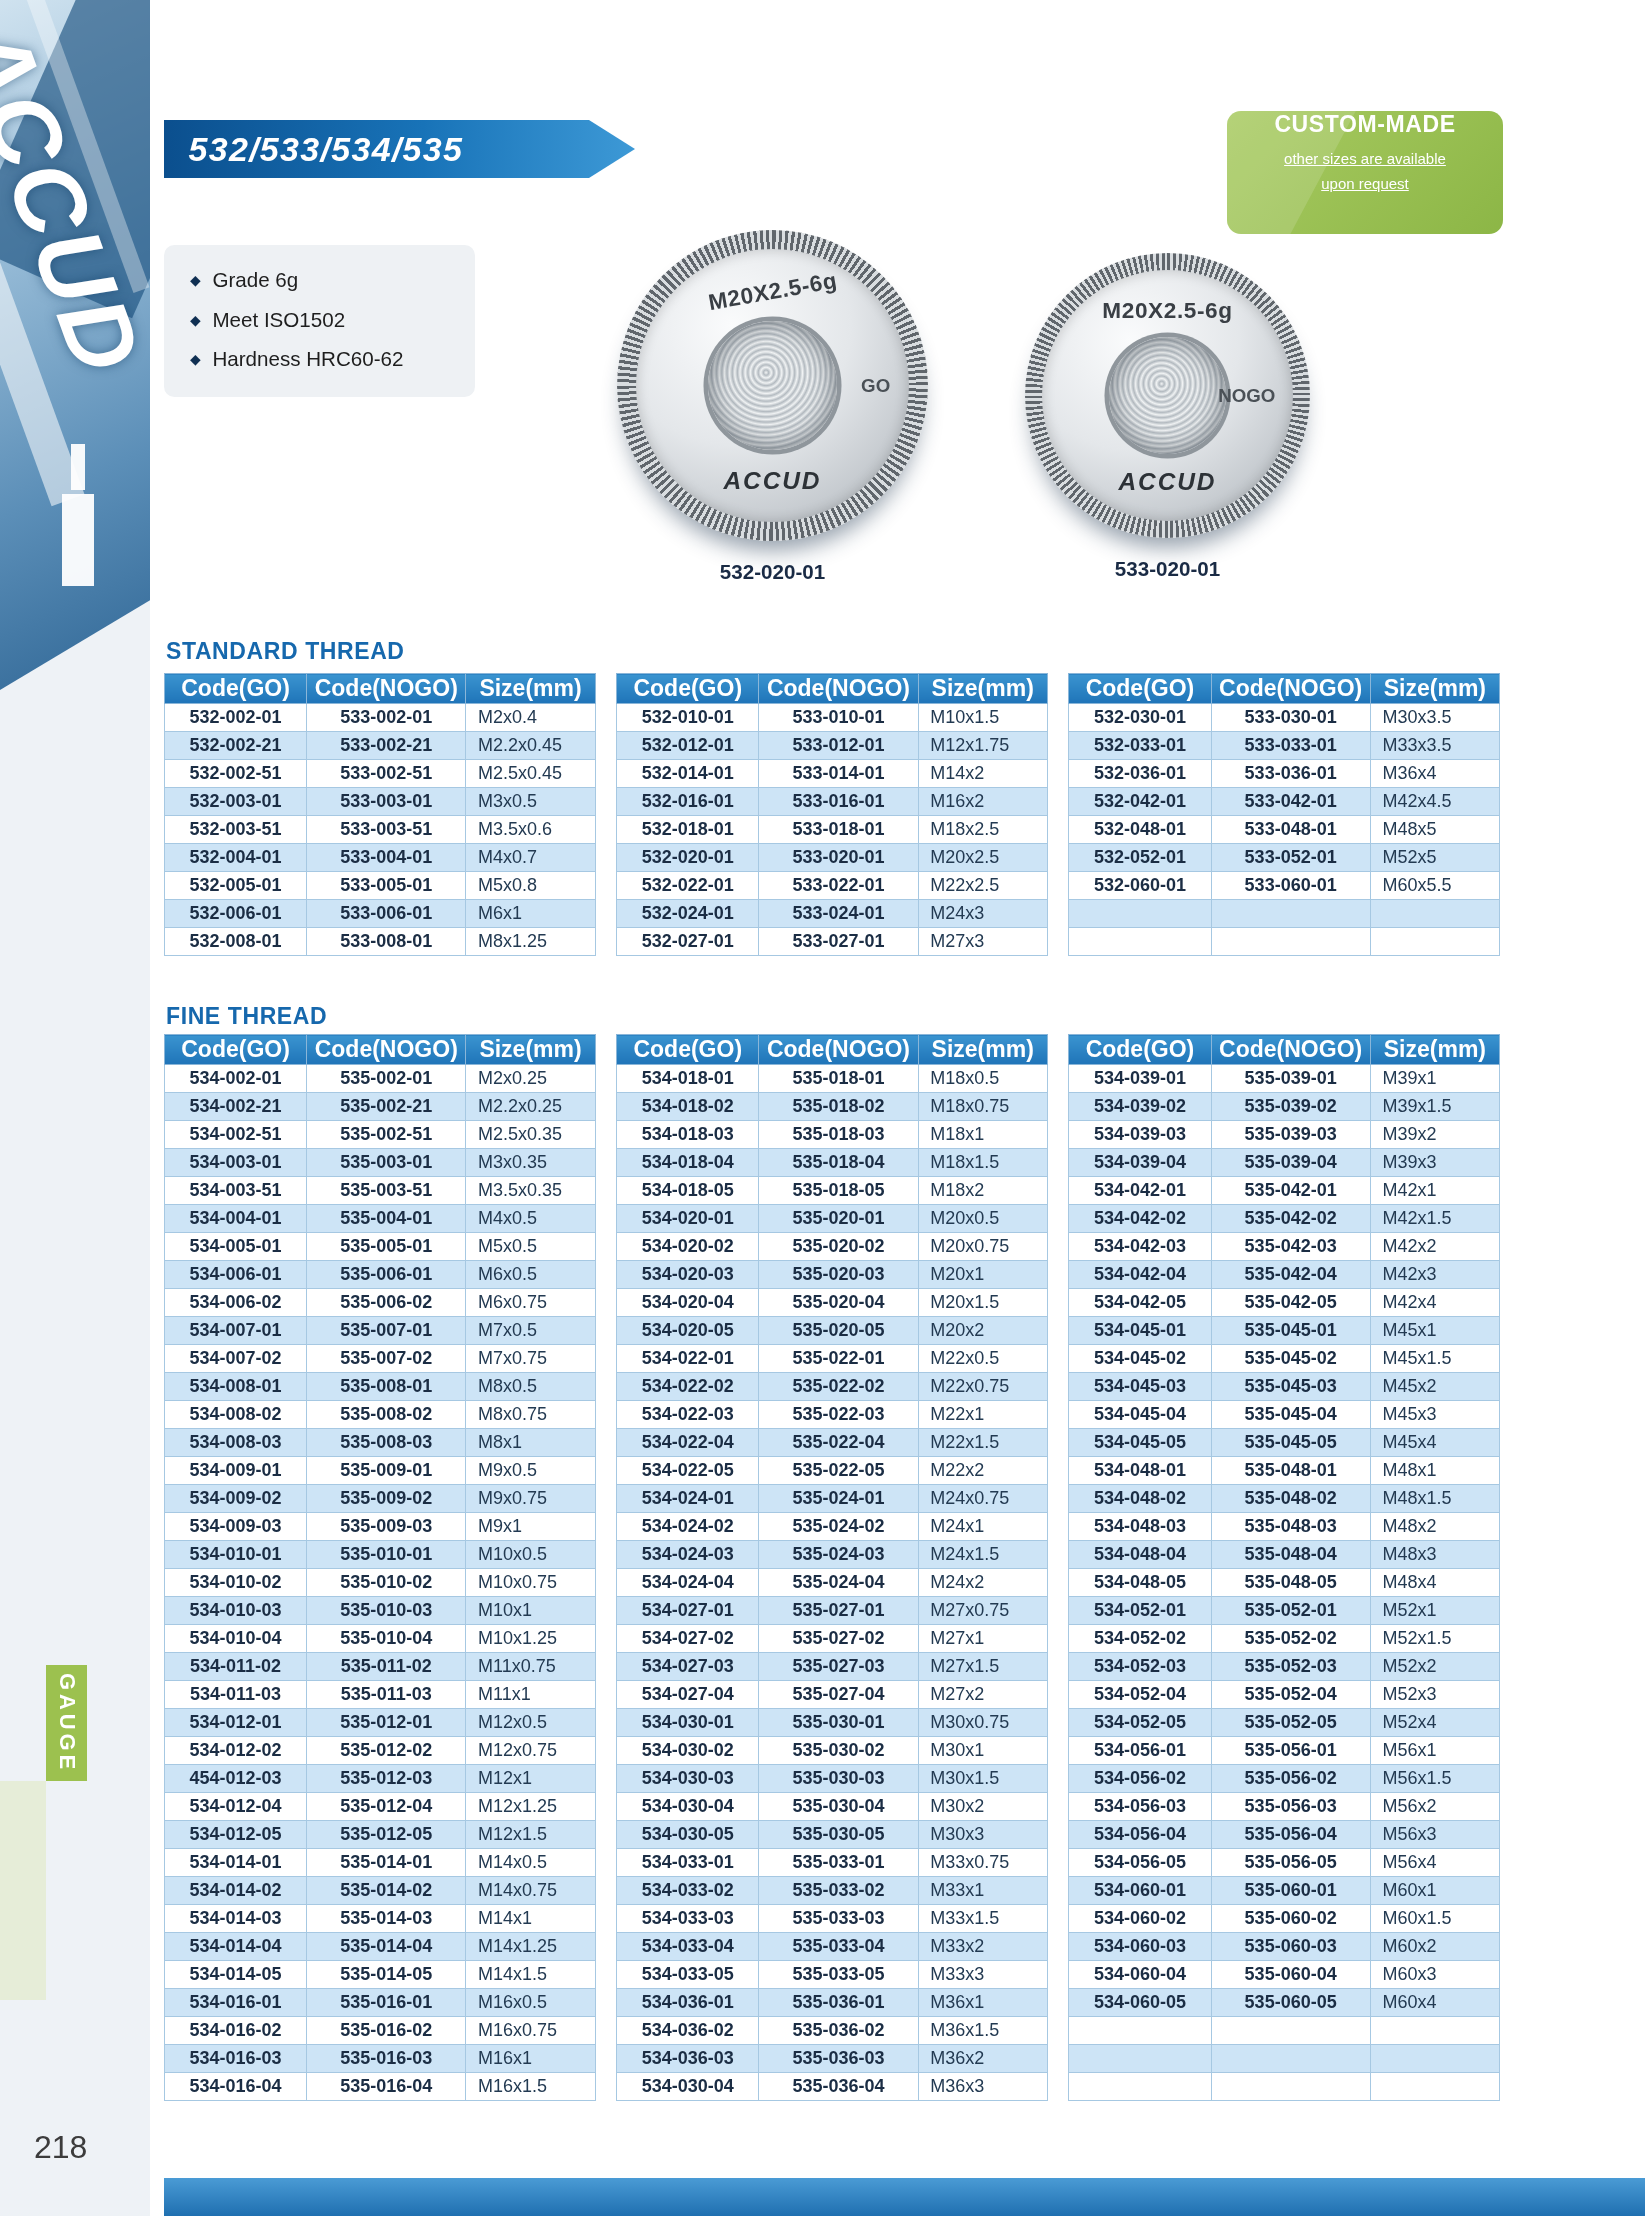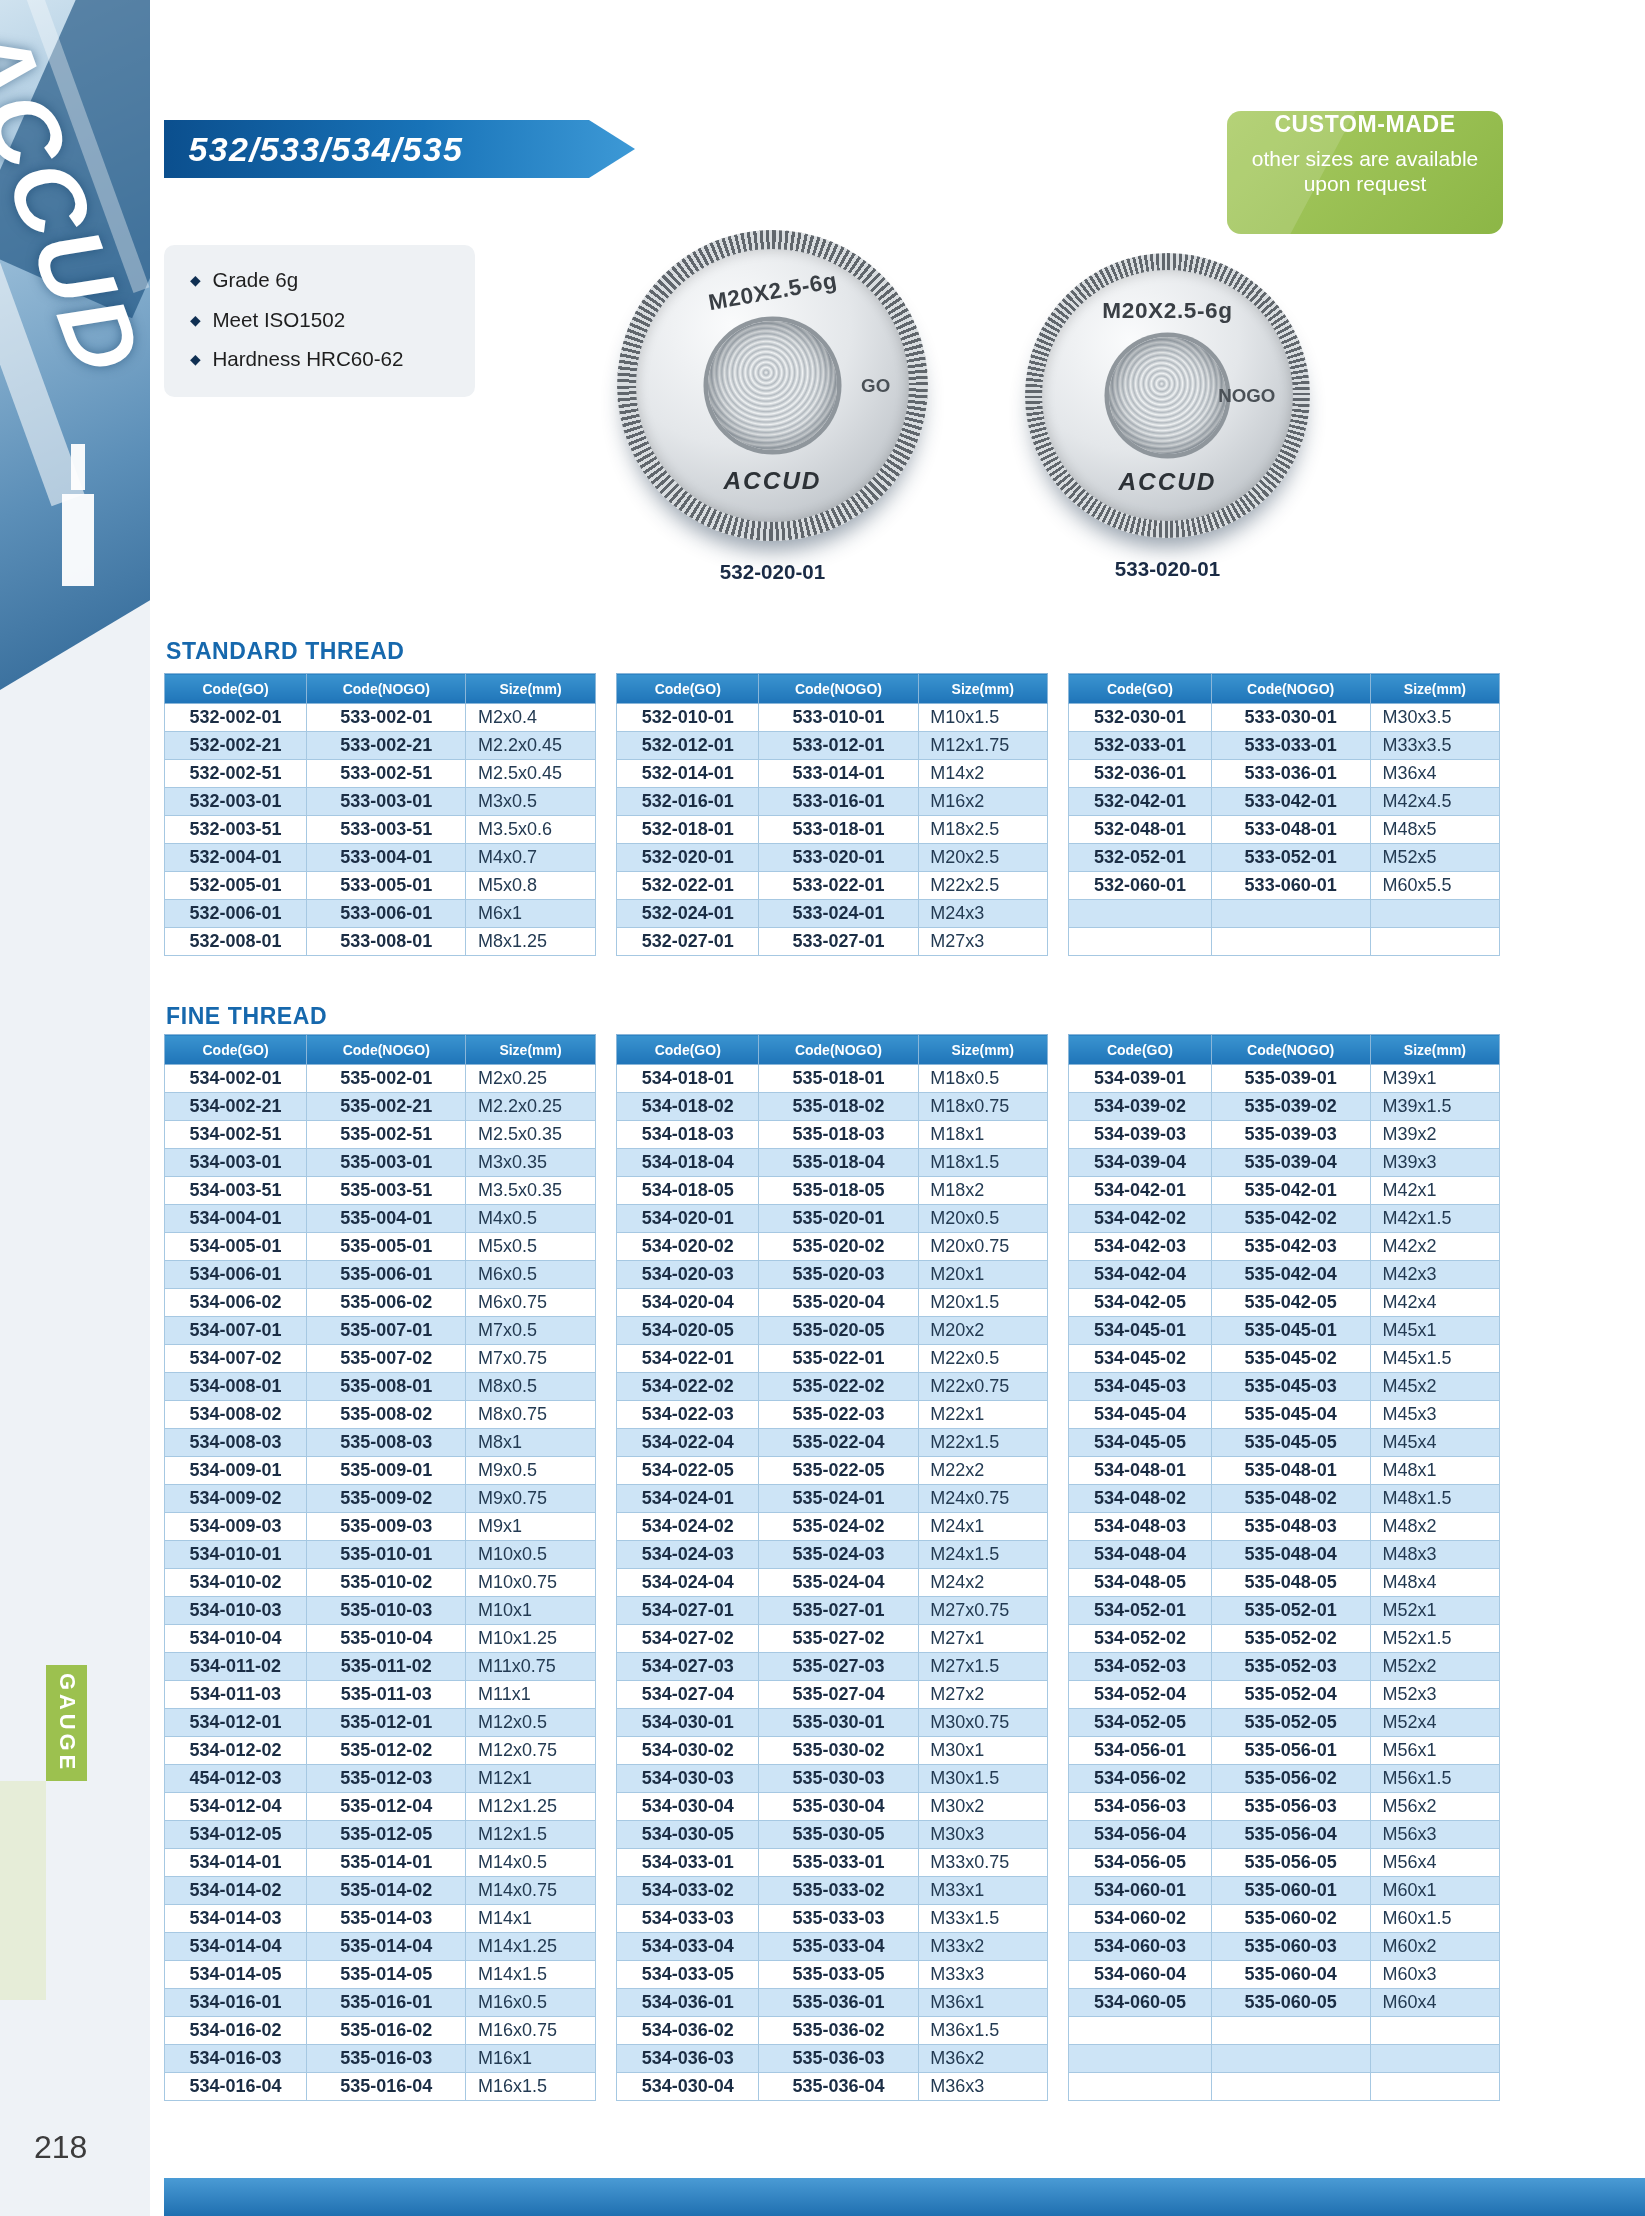--- a/index.html
+++ b/index.html
@@ -37,21 +37,21 @@
     display:flex; align-items:center; padding-left:24.5px; }
   .model-banner span { color:#ffffff; font-size:34px; font-weight:bold; font-style:italic; letter-spacing:1.3px; }
   .page-title { position:absolute; left:648px; top:128px; height:45px; display:flex; align-items:center;
     font-size:32px; font-weight:bold; color:#0f2f52; letter-spacing:1.3px; }
   .badge { position:absolute; left:1227px; top:111px; width:276px; height:123px;
     background:linear-gradient(135deg,#a9cb62 0%,#8cb646 100%); border-radius:14px; overflow:hidden;
     color:#ffffff; text-align:center; }
   .badge::before { content:""; position:absolute; left:-26px; top:-77px; width:116px; height:271px;
     background:rgba(255,255,255,.14); transform:rotate(28deg); }
   .badge-title { position:relative; font-size:23px; font-weight:bold; letter-spacing:0.6px; margin-bottom:7.7px; }
-  .badge-line { position:relative; font-size:21px; line-height:25px; }
+  .badge-line { position:relative; font-size:15px; line-height:25px;text-decoration:underline; }
 
   
   .features { position:absolute; left:164px; top:245px; width:311px; height:152px;
     background:#eef1f4; border-radius:10.3px; padding:23px 0 0 26px; }
   .feature { display:flex; align-items:center; gap:11.6px; margin-bottom:15.5px; }
   .feature .diamond { color:#0f2f52; font-size:14px; line-height:1; }
   .feature .flabel { font-size:20.6px; color:#1e1e1e; }
 
   
   .ring-wrap { position:absolute; display:flex; flex-direction:column; align-items:center; }
@@ -78,21 +78,21 @@
 
   
   .section-title { position:absolute; font-size:23px; font-weight:bold; color:#1668ad; letter-spacing:0.6px; }
   .section-title.std { left:166px; top:638px; }
   .section-title.fine { left:166px; top:1003px; }
   .tables-row { position:absolute; left:164px; width:1336px; display:flex; gap:20.6px; align-items:flex-start; }
   .tables-row.std { top:673px; }
   .tables-row.fine { top:1034px; }
   .tables-row table { flex:1; border-collapse:collapse; table-layout:fixed; background:#ffffff;
     border:1.3px solid #1f74b8; }
-  th { background:linear-gradient(180deg,#3a94d0 0%,#1f74b8 100%); color:#ffffff; font-size:14px;
+  th { background:linear-gradient(180deg,#3a94d0 0%,#1f74b8 100%); color:#ffffff; font-size:23px;
     font-weight:bold; height:30px; border:0.6px solid #8ab6d9; text-align:center; }
   td { height:28px; font-size:18px; border:0.6px solid #a6c8e2; color:#1b2d44; white-space:nowrap; overflow:hidden; }
   td.code { font-weight:bold; text-align:center; }
   td.size { font-weight:normal; text-align:left; padding-left:11.6px; color:#233a52; }
   tbody tr:nth-child(even) td { background:#cde4f6; }
   th:nth-child(1) { width:33%; } th:nth-child(2) { width:37%; } th:nth-child(3) { width:30%; }
 
   
   .footer-bar { position:absolute; left:164px; right:0; top:2178px; height:38px;
     background:linear-gradient(180deg,#4a9bd5 0%,#1f6fb0 100%); }

